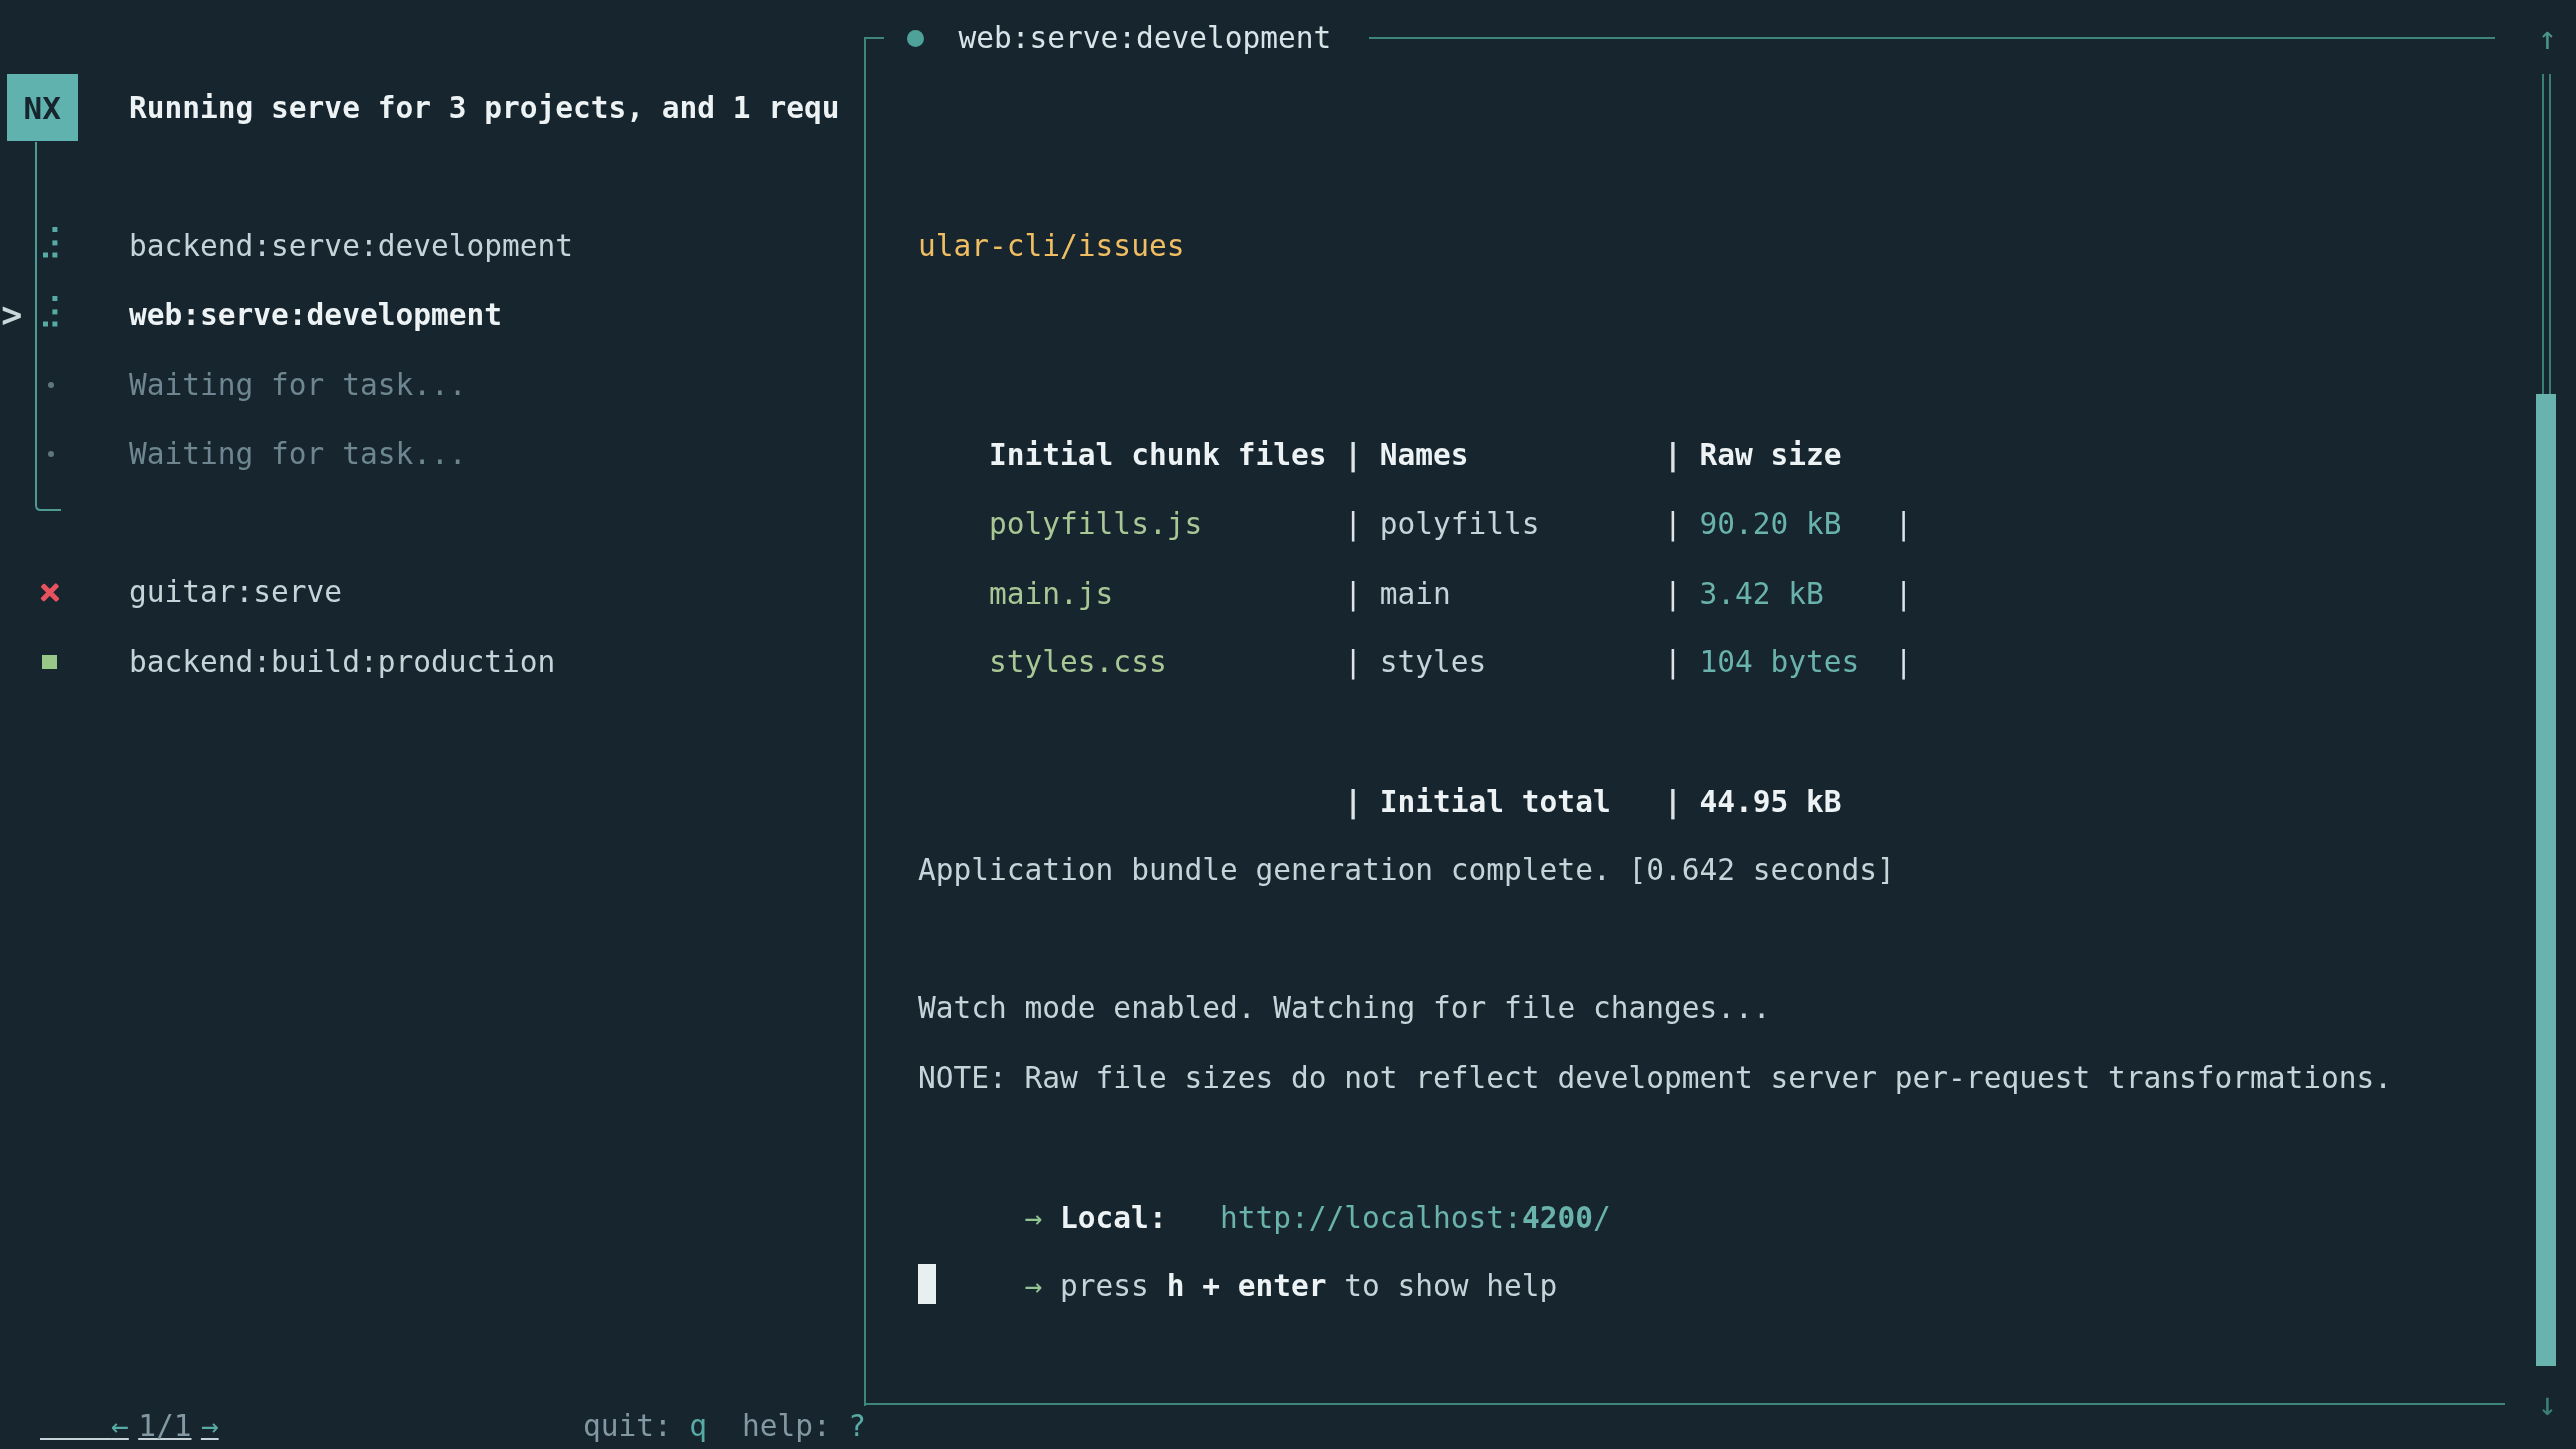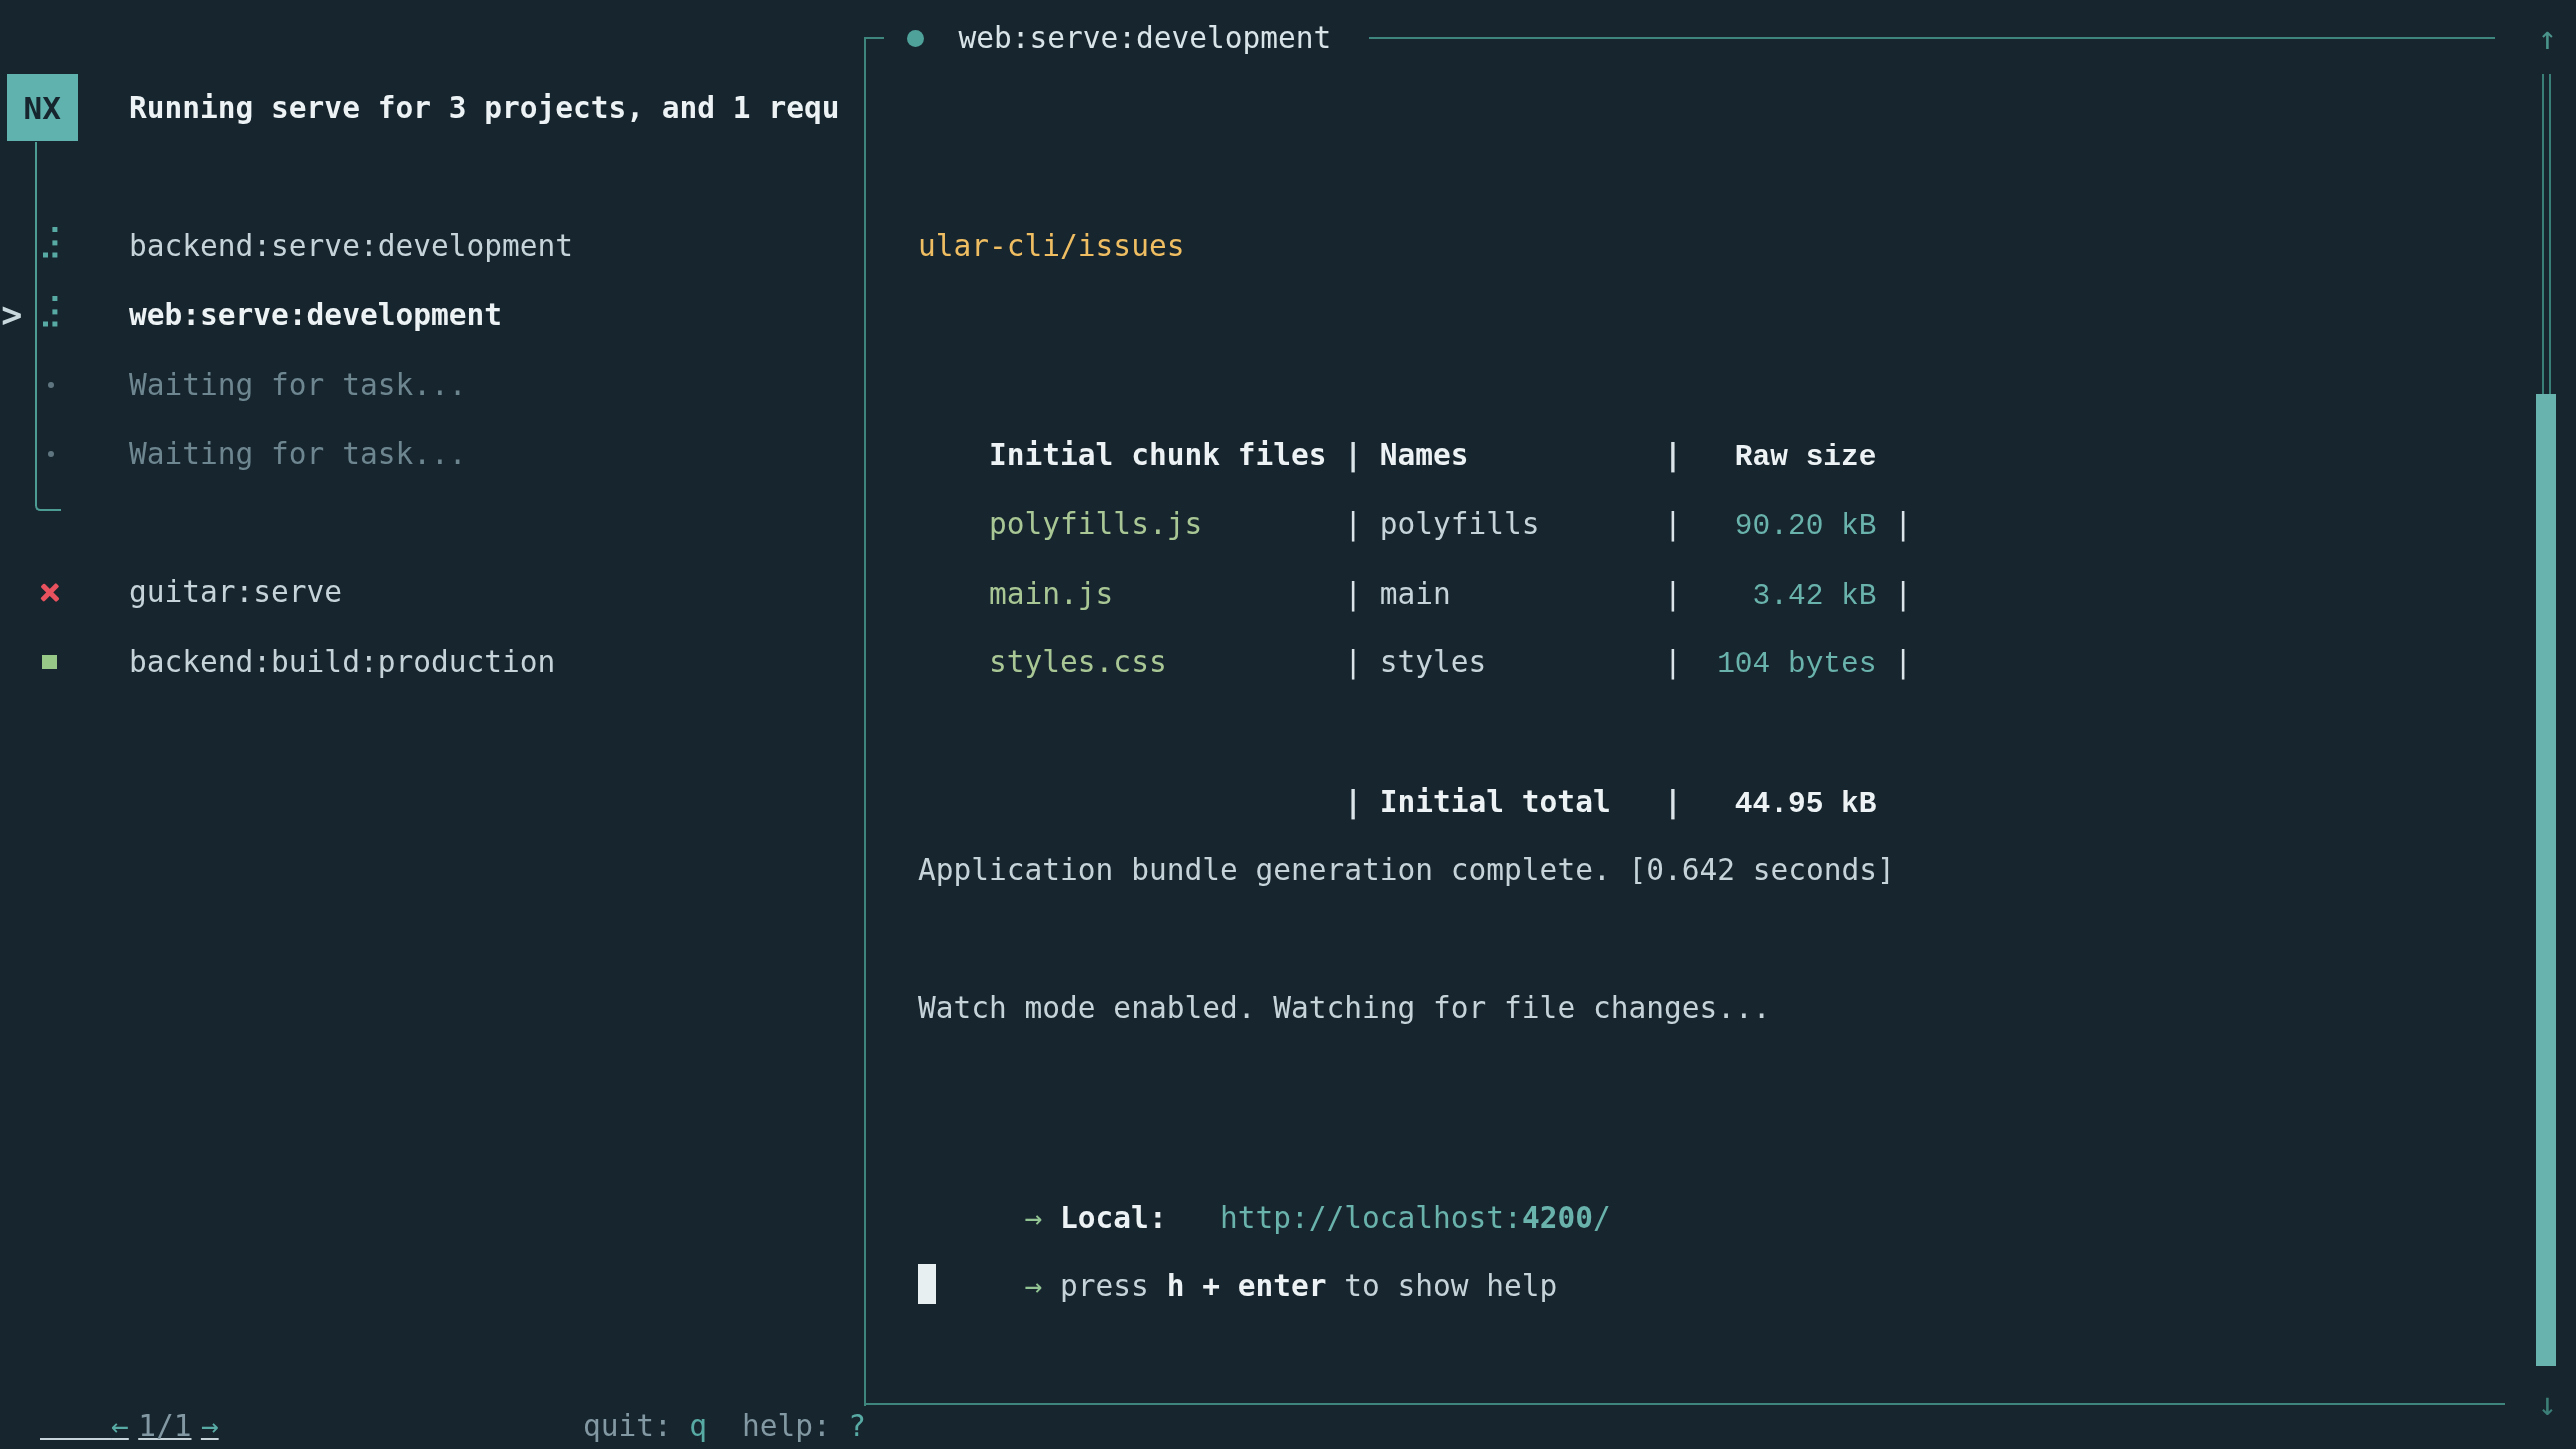--- a/index.html
+++ b/index.html
@@ -73,21 +73,21 @@
 
   .ptitle{position:absolute;left:907px;top:3.4px;height:70px;display:flex;align-items:center;gap:34px;}
   .pbullet{width:17.4px;height:17.4px;border-radius:50%;background:#4ea29a;}
   .ptitle .txt{color:#d8e4e8;}
 
   
   .c-file{display:inline-block;width:20ch;}
   .c-sep{display:inline-block;width:2ch;color:#dbe4e8;}
   .c-sep.r{text-align:right;}
   .c-name{display:inline-block;width:16ch;}
-  .c-size{display:inline-block;width:10ch;text-align:right;font-family:Liberation Mono, monospace;}
+  .c-size{display:inline-block;width:10ch;}
   .ind2{display:inline-block;width:2ch;}
   .ml1{margin-left:1ch;}
   .ml3{margin-left:3ch;}
 
   .cursor{position:absolute;left:918px;top:1264px;width:18px;height:40px;background:#e8eff1;}
 
   
   .sb-up{position:absolute;left:2530px;top:3.4px;width:35px;height:70px;line-height:70px;text-align:center;font-size:32px;color:#4a948c;}
   .sb-track{position:absolute;left:2542px;top:74px;width:8.7px;height:321px;border-left:2px solid #3a7f77;border-right:2px solid #3a7f77;box-sizing:border-box;}
   .sb-thumb{position:absolute;left:2536px;top:394px;width:19.5px;height:972px;background:var(--teal-bright);}
@@ -173,20 +173,21 @@
   </div>
 
   <div class="line" style="top:697px">
     <span class="c-file"></span><span class="c-sep bold">|</span><span class="c-name bold">Initial total</span><span class="c-sep bold">|</span><span class="c-size bold">44.95 kB</span>
   </div>
 
   <div class="line" style="top:835px">Application bundle generation complete. [0.642 seconds]</div>
 
   <div class="line" style="top:973px">Watch mode enabled. Watching for file changes...</div>
 
+  <div class="line" style="top:1043px">NOTE: Raw file sizes do not reflect development server per-request transformations.</div>
 
   <div class="line" style="top:1113px">
     <span class="ind2"></span><span class="arrowg">→</span><span class="bold ml1">Local:</span><span class="tealv ml3">http://localhost:</span><span class="tealv" style="font-weight:bold">4200</span><span class="tealv">/</span>
   </div>
 
   <div class="line" style="top:1181px">
     <span class="ind2"></span><span class="arrowg">→</span><span class="ml1">press</span><span class="bold ml1">h + enter</span><span class="ml1">to show help</span>
   </div>
 
   <div class="cursor"></div>

